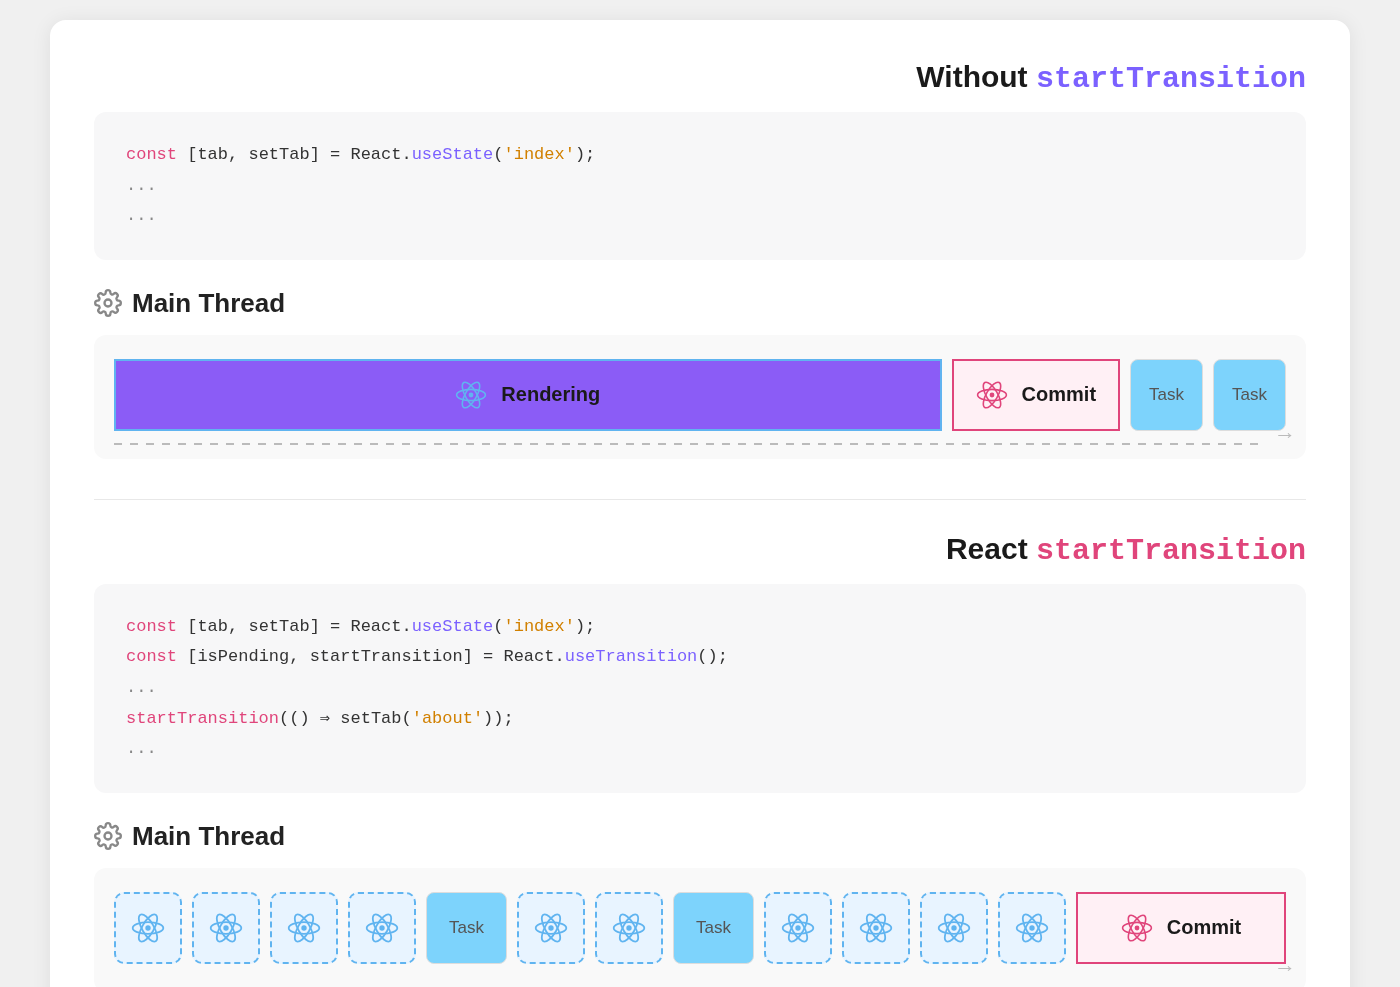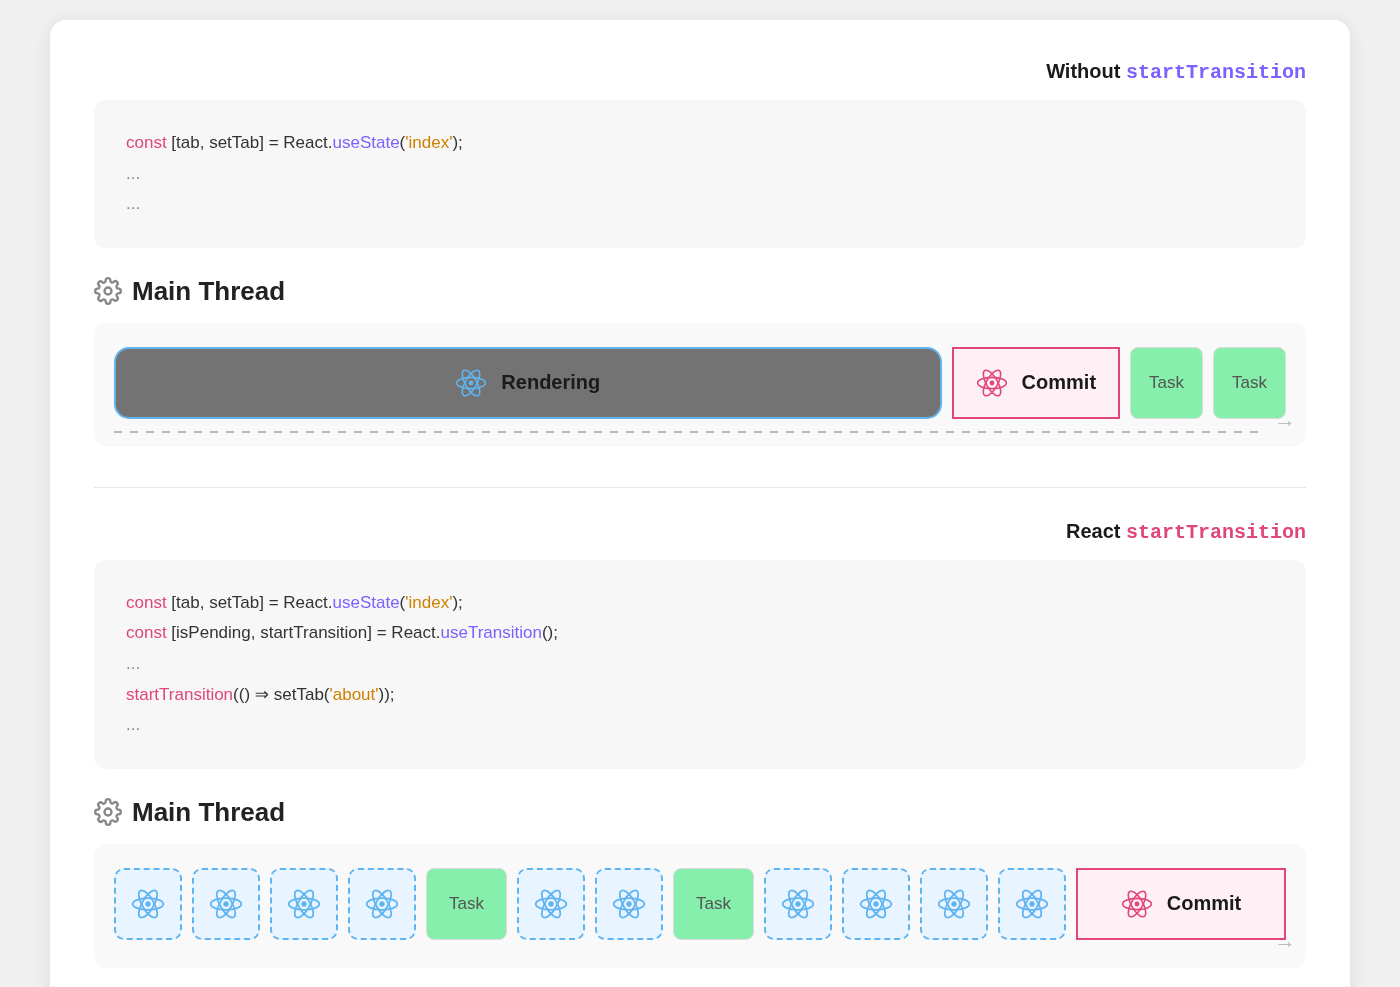--- a/index.html
+++ b/index.html
@@ -21,40 +21,40 @@
       box-shadow: 0 2px 20px rgba(0,0,0,0.08);
     }
 
     
     .section-title-row {
       display: flex;
       justify-content: flex-end;
       margin-bottom: 16px;
     }
     .section-title {
-      font-size: 20px;
+      font-size: 30px;
       font-weight: 700;
       color: #1a1a1a;
     }
     .section-title .mono {
       font-family: 'Courier New', Courier, monospace;
       color: #7b61ff;
       font-weight: 600;
     }
     .section-title .mono.pink {
       color: #e0457b;
     }
 
     
     .code-block {
       background: #f7f7f8;
       border-radius: 12px;
       padding: 28px 32px;
       margin-bottom: 28px;
-      font-family: Liberation Sans, sans-serif;
+      font-family: Liberation Mono, monospace;
       font-size: 17px;
       line-height: 1.8;
       color: #333;
     }
     .code-pink { color: #e0457b; }
     .code-purple { color: #7b61ff; }
     .code-orange { color: #d18000; }
     .code-gray { color: #888; }
 
     
@@ -101,23 +101,23 @@
       position: absolute;
       bottom: 14px;
       left: 20px;
       right: 40px;
       height: 2px;
       background: repeating-linear-gradient(to right, #bbb 0px, #bbb 8px, transparent 8px, transparent 16px);
     }
 
     
     .block-rendering {
-      background: #737373;
+      background: #8b5cf6;
       border: 2px solid #60b4f0;
-      border-radius: 15px;
+      border-radius: 0;
       display: flex;
       align-items: center;
       justify-content: center;
       gap: 14px;
       padding: 14px 0;
       flex: 1;
       min-height: 72px;
       font-size: 20px;
       font-weight: 700;
       color: #1a1a1a;
@@ -135,21 +135,21 @@
       padding: 14px 22px;
       min-height: 72px;
       font-size: 20px;
       font-weight: 700;
       color: #1a1a1a;
       white-space: nowrap;
     }
 
     
     .block-task {
-      background: #86efac;
+      background: #7dd3fc;
       border: 1.5px solid #ddd;
       border-radius: 8px;
       display: flex;
       align-items: center;
       justify-content: center;
       padding: 14px 18px;
       min-height: 72px;
       font-size: 17px;
       color: #555;
       white-space: nowrap;

